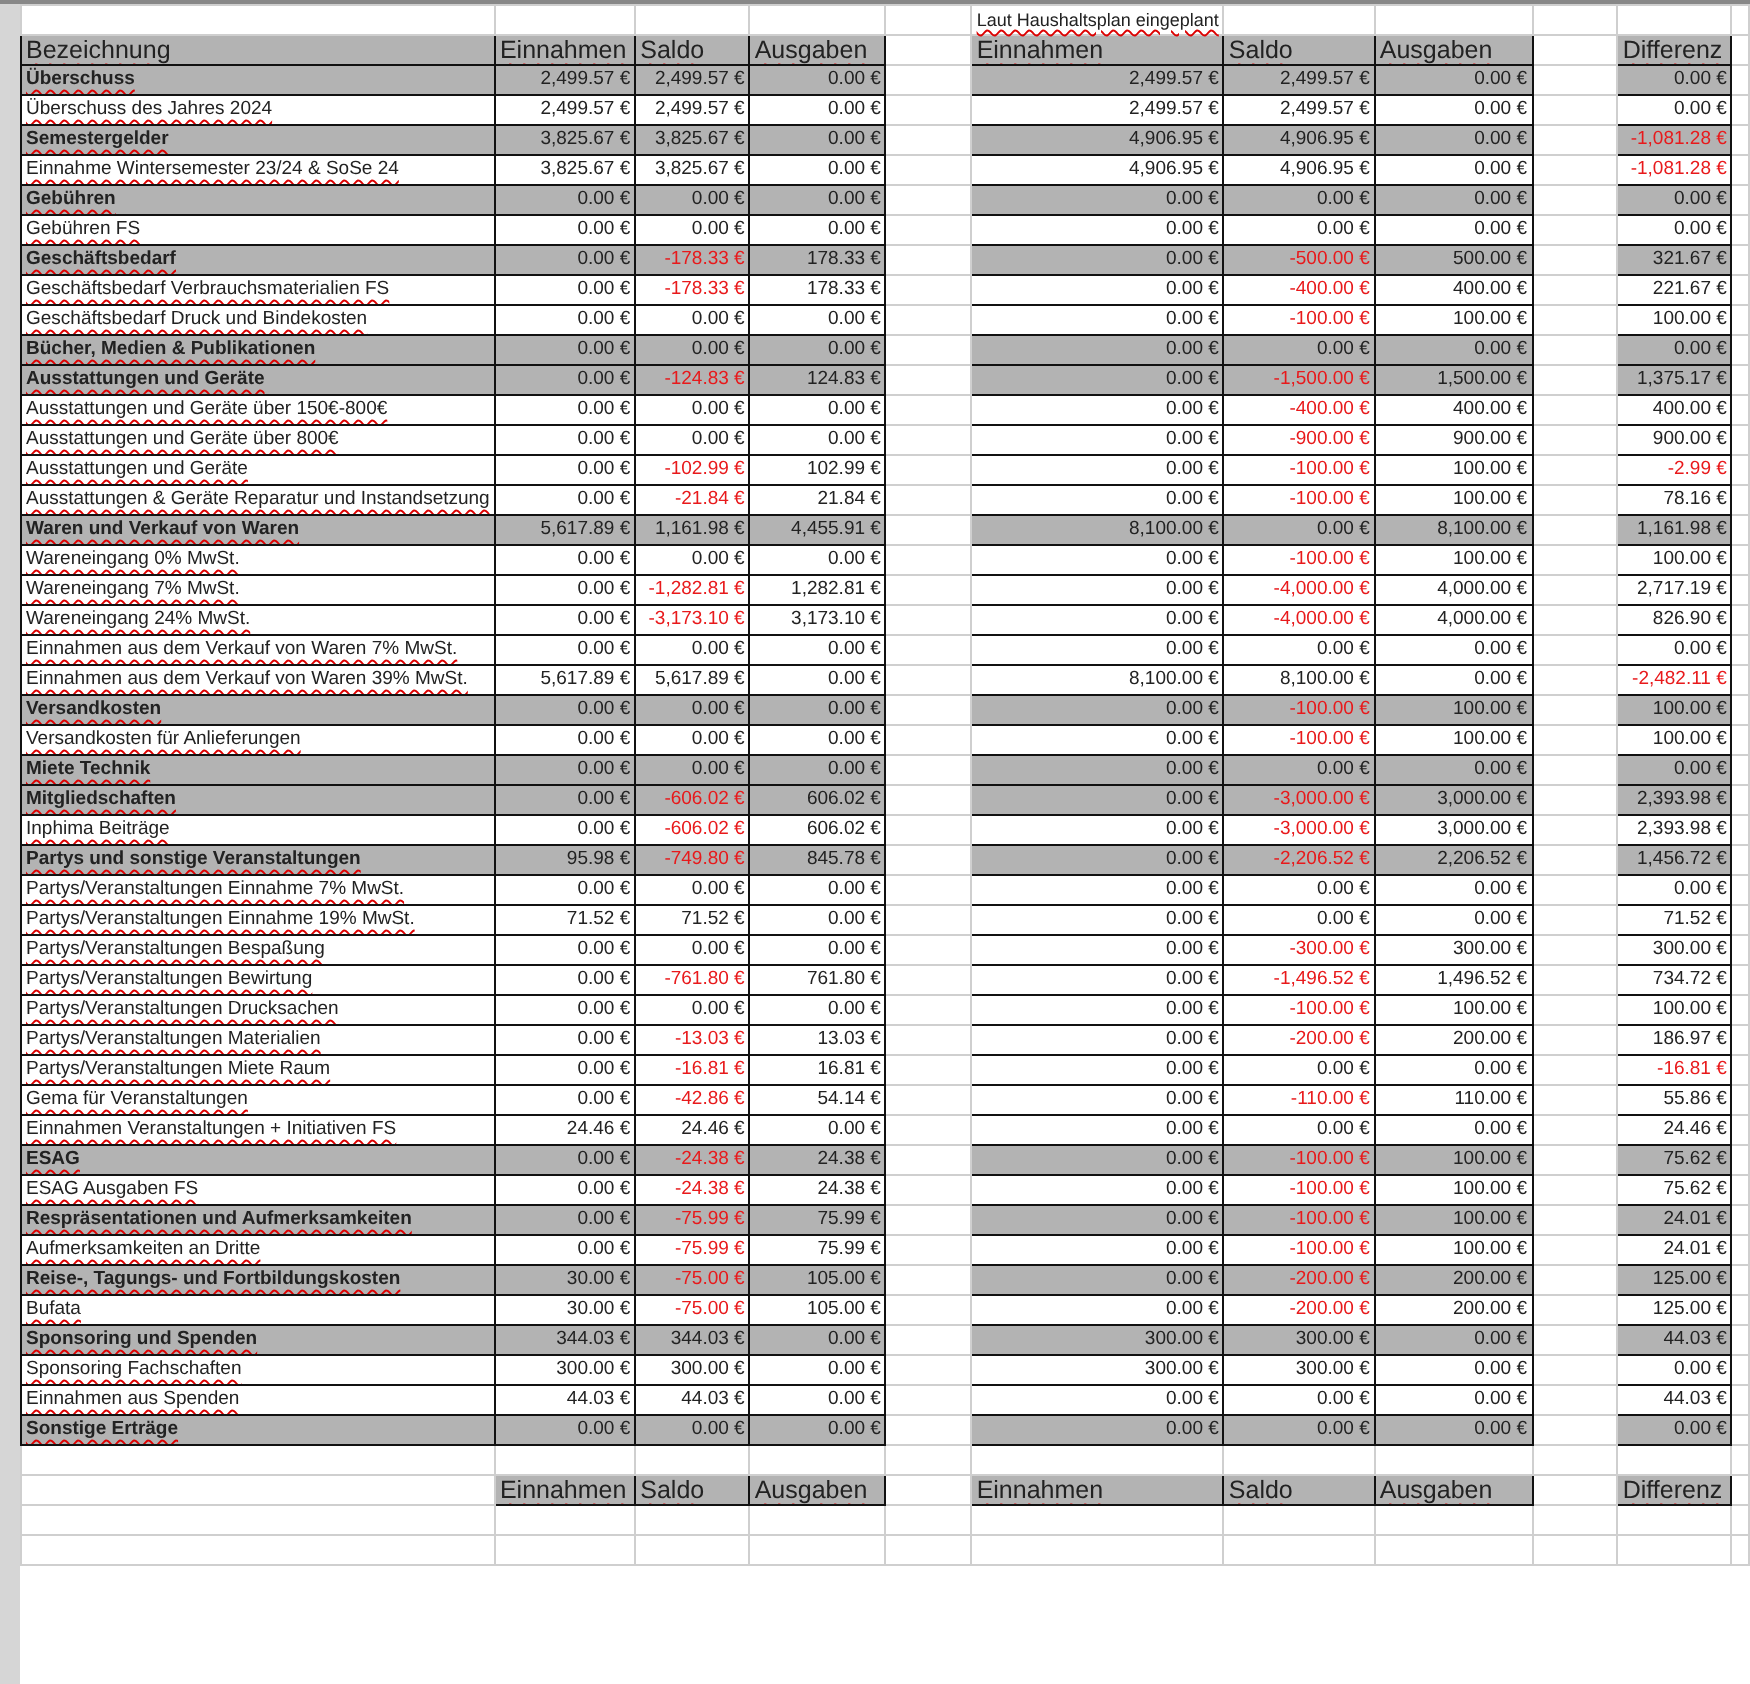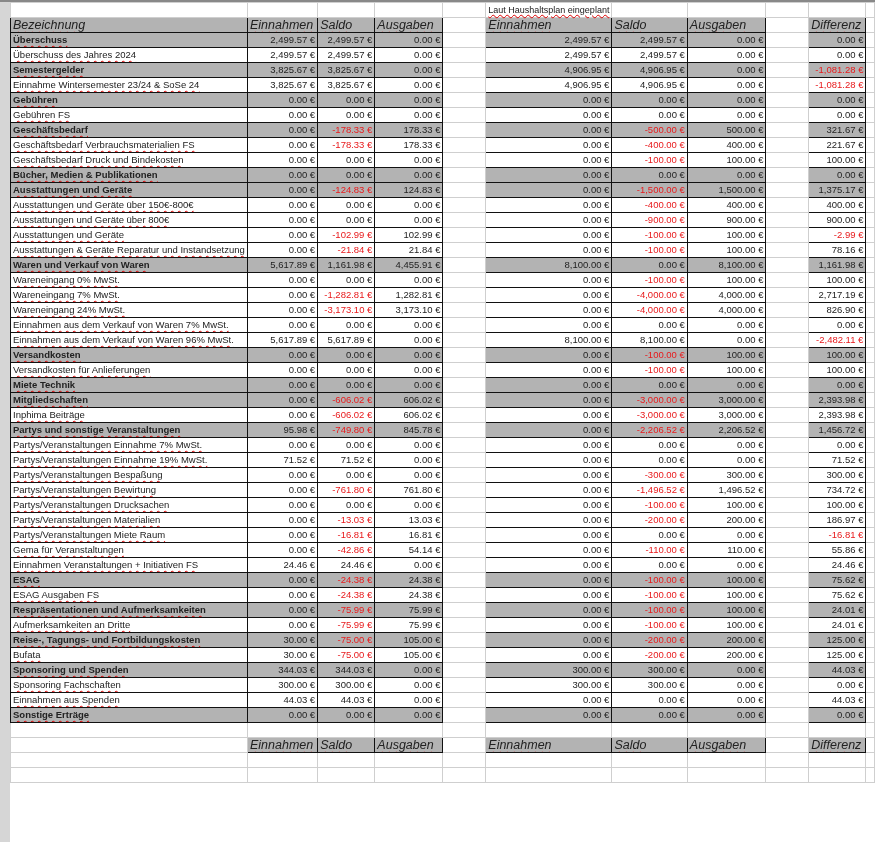--- a/index.html
+++ b/index.html
@@ -4,21 +4,21 @@
 <style>
   html,body{margin:0;padding:0;background:#fff;}
   body{width:875px;height:842px;overflow:hidden;position:relative;font-family:"Liberation Sans","DejaVu Sans",sans-serif;}
   .leftbar{position:absolute;left:0;top:0;width:10px;height:842px;background:#d6d6d6;}
   .topline{position:absolute;left:0;top:0;width:875px;height:2px;background:#888;}
   .grid{position:absolute;left:10px;top:2px;}
   table{border-collapse:collapse;table-layout:fixed;}
   td{height:15px;padding:0 2px;font-size:9.5px;color:#222;white-space:nowrap;overflow:hidden;border:1px solid #cfcfcf;line-height:14px;box-sizing:border-box;}
   td.n{text-align:right;}
   td.red{color:#e8191b;}
-  .hdr td.h{font-size:12.5px;font-weight:normal;text-decoration:underline wavy #d00;text-decoration-thickness:1px;text-underline-offset:2px;font-style:italic;}
+  .hdr td.h{font-size:12.5px;font-weight:normal;text-decoration:underline wavy #d00;text-decoration-thickness:1px;text-underline-offset:2px;}
   td.lbl{text-decoration:underline wavy #d00;text-decoration-thickness:1px;text-underline-offset:2px;}
   tr.grp td.b{background:#b3b3b3;}
   tr.grp td.lbl{font-weight:bold;}
   td.b{border:1px solid #111;}
   td.g{background:#b3b3b3;}
   .small{font-size:9px;text-decoration:underline wavy #d00;text-decoration-thickness:1px;}
 </style>
 </head>
 <body>
 
@@ -321,21 +321,21 @@
           <td class="n b">0.00 €</td>
           <td class=""></td>
           <td class="n b">0.00 €</td>
           <td class="n b">0.00 €</td>
           <td class="n b">0.00 €</td>
           <td class=""></td>
           <td class="n b">0.00 €</td>
           <td class=""></td>
         </tr>
         <tr class="">
-          <td class="lbl b">Einnahmen aus dem Verkauf von Waren 96% MwSt.</td>
+          <td class="lbl b">Einnahmen aus dem Verkauf von Waren 39% MwSt.</td>
           <td class="n b">5,617.89 €</td>
           <td class="n b">5,617.89 €</td>
           <td class="n b">0.00 €</td>
           <td class=""></td>
           <td class="n b">8,100.00 €</td>
           <td class="n b">8,100.00 €</td>
           <td class="n b">0.00 €</td>
           <td class=""></td>
           <td class="n b red">-2,482.11 €</td>
           <td class=""></td>

